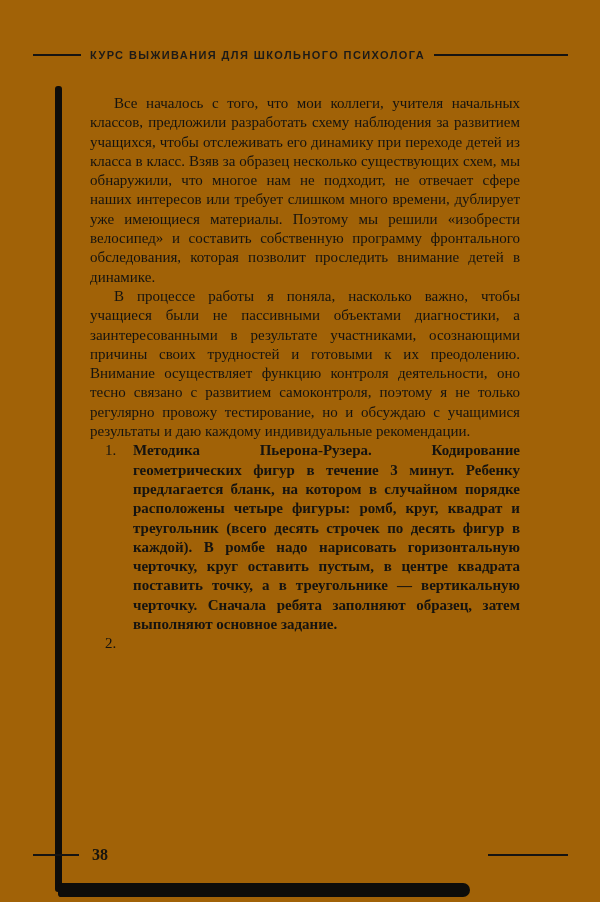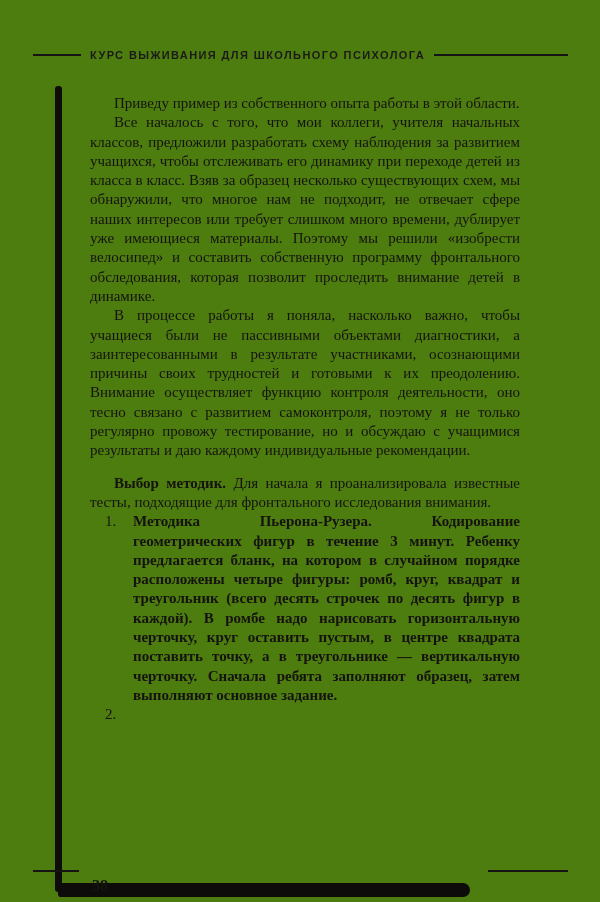--- a/index.html
+++ b/index.html
@@ -4,21 +4,21 @@
 <style>
   * { margin: 0; padding: 0; box-sizing: border-box; }
   html, body {
     width: 600px; height: 902px;
     background: #f8f7f3;
     overflow: hidden;
   }
   .page {
     position: relative;
     width: 600px; height: 902px;
-    background: #4d7c0f;
+    background: #a16207;
     color: #171513;
     font-family: "Liberation Serif", serif;
     overflow: hidden;
   }
 
   
   .scan-left {
     position: absolute;
     left: 55px; top: 86px;
     width: 7px; height: 806px;
@@ -77,45 +77,40 @@
     top: 846px; left: 33px; right: 32px;
     display: flex; align-items: center;
   }
   .f-rule-left { width: 46px; height: 2px; background: #161412; margin-right: 13px; }
   .f-spacer { flex: 1; }
   .f-rule-right { width: 80px; height: 2px; background: #161412; }
   .page-number {
     font-family: "Liberation Serif", serif;
     font-size: 16px; font-weight: bold;
     color: #17150f;
-    margin-top: 31px;
   }
 </style>
 </head>
 <body>
 
 <div class="page">
 
   <div class="scan-left"></div>
   <div class="scan-bottom"></div>
 
   <header class="running-head">
     <span class="rule rule-left"></span>
     <span class="head-text">КУРС ВЫЖИВАНИЯ ДЛЯ ШКОЛЬНОГО ПСИХОЛОГА</span>
     <span class="rule rule-right"></span>
   </header>
 
   <main class="content">
-    <p class="para">Приведу пример из собственного опыта работы в этой области.</p>
     <p class="para">Все началось с того, что мои коллеги, учителя начальных классов, предложили разработать схему наблюдения за развитием учащихся, чтобы отслеживать его динамику при переходе детей из класса в класс. Взяв за образец несколько существующих схем, мы обнаружили, что многое нам не подходит, не отвечает сфере наших интересов или требует слишком много времени, дублирует уже имеющиеся материалы. Поэтому мы решили «изобрести велосипед» и составить собственную программу фронтального обследования, которая позволит проследить внимание детей в динамике.</p>
     <p class="para">В процессе работы я поняла, насколько важно, чтобы учащиеся были не пассивными объектами диагностики, а заинтересованными в результате участниками, осознающими причины своих трудностей и готовыми к их преодолению. Внимание осуществляет функцию контроля деятельности, оно тесно связано с развитием самоконтроля, поэтому я не только регулярно провожу тестирование, но и обсуждаю с учащимися результаты и даю каждому индивидуальные рекомендации.</p>
 
-    <p class="para methods-para">
-      <strong class="methods-lead">Выбор методик.</strong><span> Для начала я проанализировала известные тесты, подходящие для фронтального исследования внимания.</span>
-    </p>
 
     <div class="methods-list">
       <div class="list-item">
         <span class="list-number">1.</span>
         <div class="list-text">Методика Пьерона-Рузера. Кодирование геометрических фигур в течение 3 минут. Ребенку предлагается бланк, на котором в случайном порядке расположены четыре фигуры: ромб, круг, квадрат и треугольник (всего десять строчек по десять фигур в каждой). В ромбе надо нарисовать горизонтальную черточку, круг оставить пустым, в центре квадрата поставить точку, а в треугольнике — вертикальную черточку. Сначала ребята заполняют образец, затем выполняют основное задание.</div>
       </div>
       <div class="list-item">
         <span class="list-number">2.</span>
       </div>
     </div>

